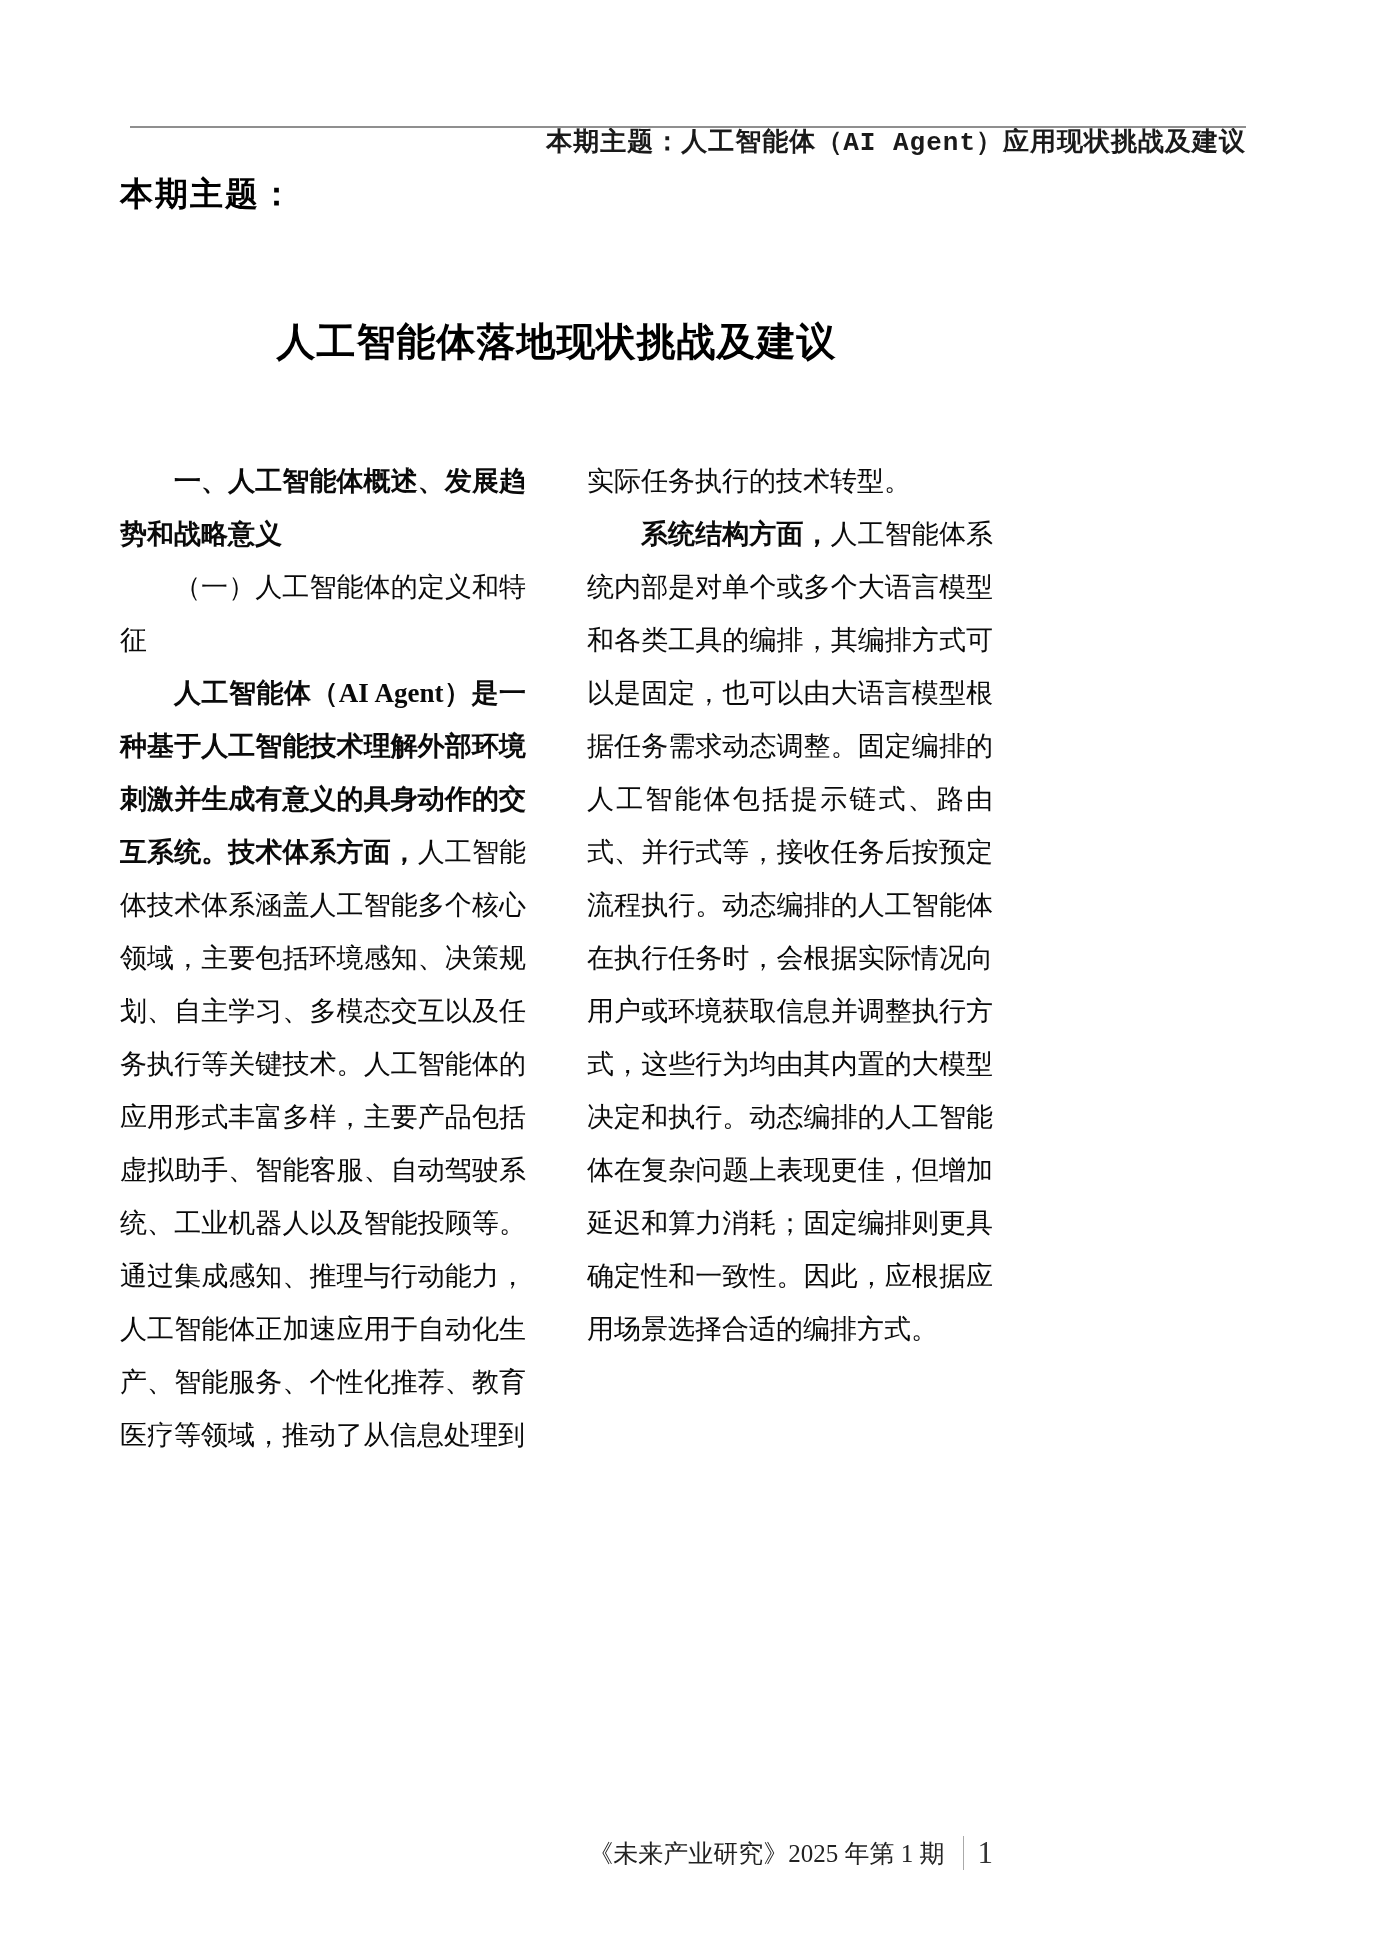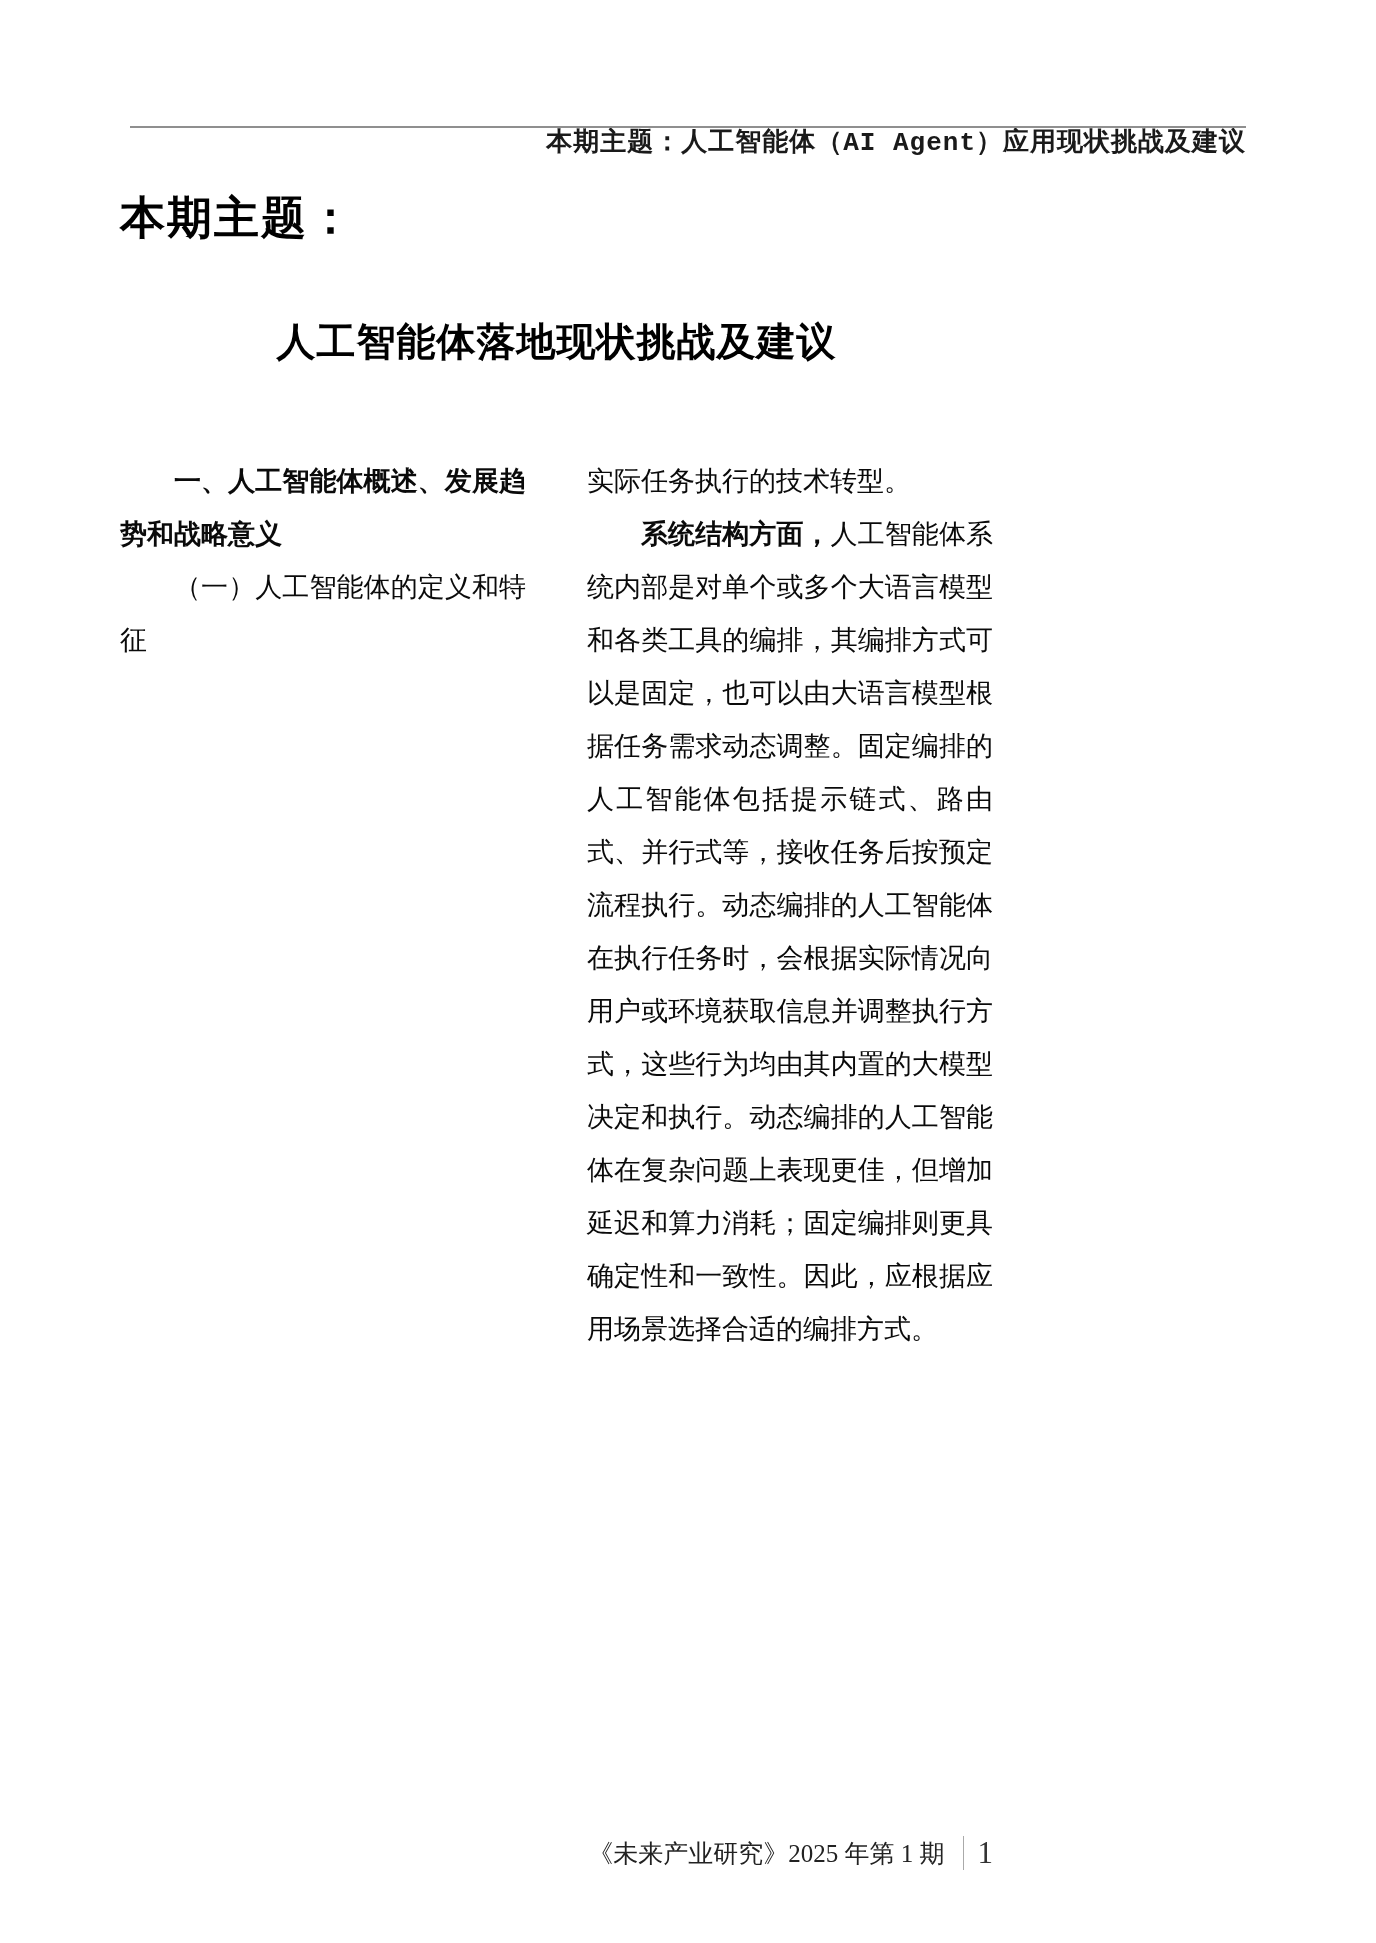--- a/index.html
+++ b/index.html
@@ -39,24 +39,23 @@
     width: 1116px;
     height: 2px;
     background: #8f8f8f;
   }
   .section-label {
     position: absolute;
     top: 172px;
     left: 120px;
     font-family: "Liberation Sans", sans-serif;
     font-weight: bold;
-    font-size: 45px;
+    font-size: 33px;
     letter-spacing: 2px;
     color: #000000;
-    margin-top: 16px;
   }
   .article-title {
     position: absolute;
     top: 315px;
     left: 120px;
     width: 873px;
     text-align: center;
     font-family: "Liberation Serif", serif;
     font-weight: bold;
     font-size: 39px;
@@ -119,20 +118,21 @@
 
   <div class="section-label">本期主题：</div>
 
   <div class="article-title">人工智能体落地现状挑战及建议</div>
 
   <div class="columns">
 
     <div class="col">
       <p class="para heading indent">一、人工智能体概述、发展趋势和战略意义</p>
       <p class="para indent">（一）人工智能体的定义和特征</p>
+      <p class="para indent"><span class="b">人工智能体（AI Agent）是一种基于人工智能技术理解外部环境刺激并生成有意义的具身动作的交互系统。技术体系方面，</span><span>人工智能体技术体系涵盖人工智能多个核心领域，主要包括环境感知、决策规划、自主学习、多模态交互以及任务执行等关键技术。人工智能体的应用形式丰富多样，主要产品包括虚拟助手、智能客服、自动驾驶系统、工业机器人以及智能投顾等。通过集成感知、推理与行动能力，人工智能体正加速应用于自动化生产、智能服务、个性化推荐、教育医疗等领域，推动了从信息处理到</span></p>
     </div>
 
     <div class="col">
       <p class="para">实际任务执行的技术转型。</p>
       <p class="para indent"><span class="b">系统结构方面，</span><span>人工智能体系统内部是对单个或多个大语言模型和各类工具的编排，其编排方式可以是固定，也可以由大语言模型根据任务需求动态调整。固定编排的人工智能体包括提示链式、路由式、并行式等，接收任务后按预定流程执行。动态编排的人工智能体在执行任务时，会根据实际情况向用户或环境获取信息并调整执行方式，这些行为均由其内置的大模型决定和执行。动态编排的人工智能体在复杂问题上表现更佳，但增加延迟和算力消耗；固定编排则更具确定性和一致性。因此，应根据应用场景选择合适的编排方式。</span></p>
     </div>
 
   </div>
 
   <div class="footer">

